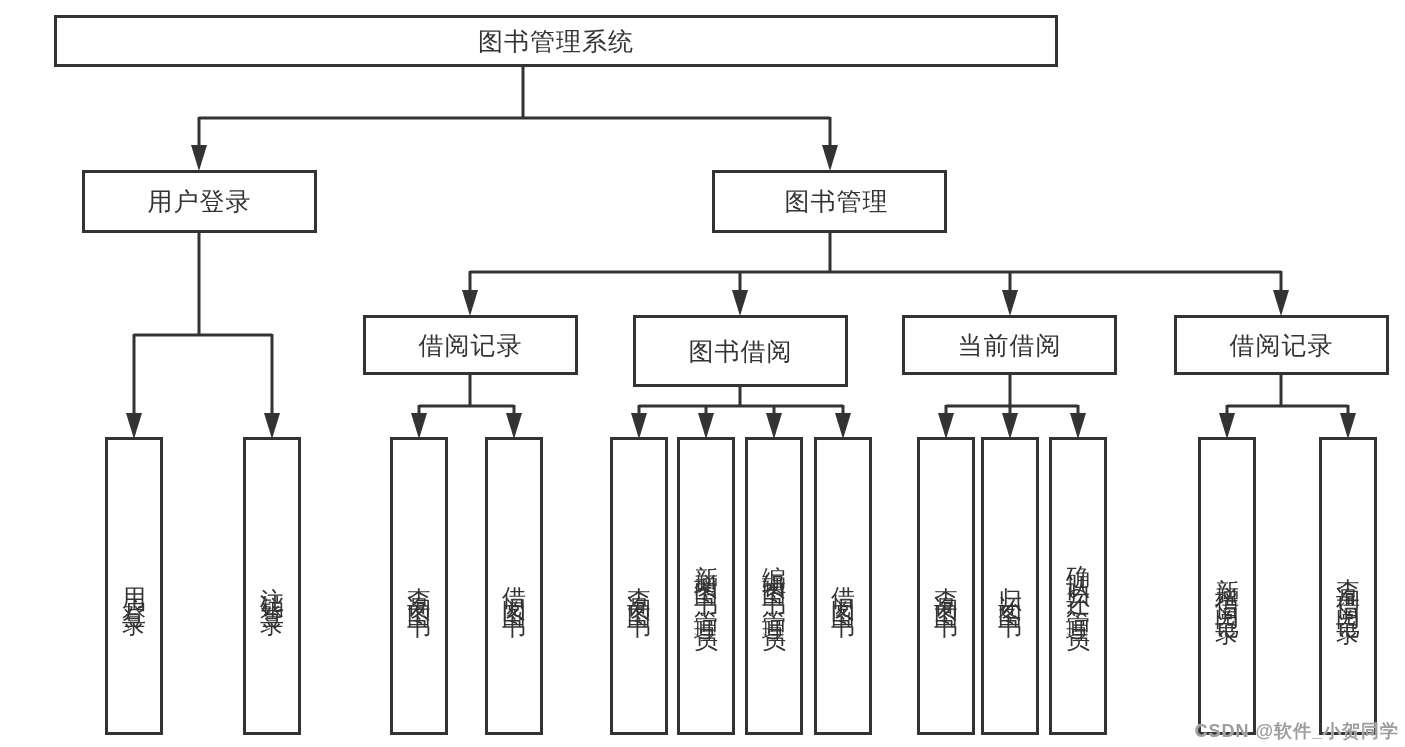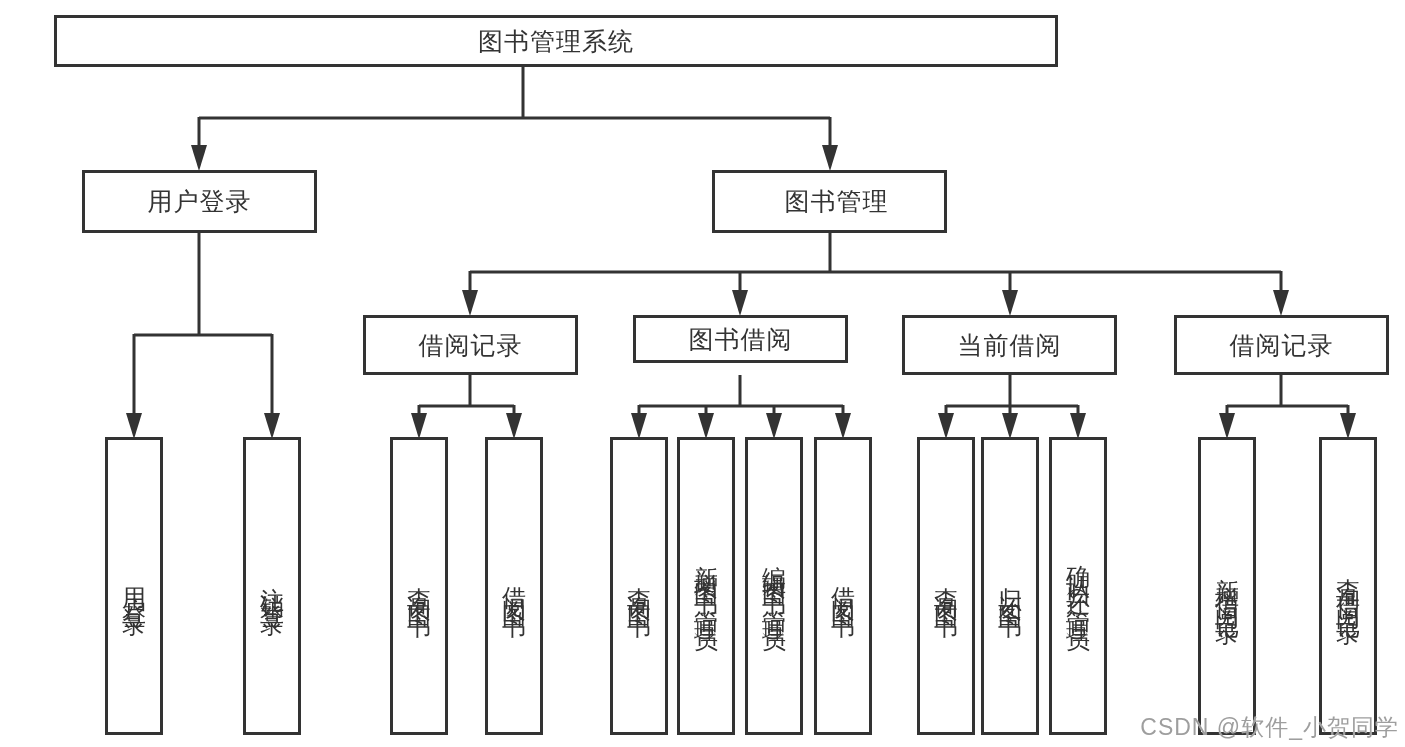--- a/index.html
+++ b/index.html
@@ -36,25 +36,26 @@
     text-orientation: mixed;
     font-size: 24px;
     letter-spacing: 9px;
     line-height: 1;
     white-space: normal;
   }
   .watermark {
     position: absolute;
     right: 6px;
     bottom: 4px;
-    font-size: 23px;
+    font-size: 18px;
     color: #9e9e9e;
     letter-spacing: 1px;
     z-index: 5;
     text-shadow: 0 0 1px #ffffff;
+    font-weight: bold;
   }
 </style>
 </head>
 <body>
 
 <div class="canvas">
 
   <svg class="connectors" viewBox="0 0 1405 747" xmlns="http://www.w3.org/2000/svg">
     <g stroke="#333333" stroke-width="3" fill="none">
 
@@ -101,21 +102,21 @@
       <polygon points="1340,413 1356,413 1348,439"></polygon>
     </g>
   </svg>
 
   <div class="node" style="left:21px; top:15px; width:1004px; height:52px;margin-left:33px;">图书管理系统</div>
 
   <div class="node" style="left:82px; top:170px; width:235px; height:63px;">用户登录</div>
   <div class="node" style="left:712px; top:170px; width:235px; height:63px;padding-left:14px;">图书管理</div>
 
   <div class="node" style="left:363px; top:315px; width:215px; height:60px;">借阅记录</div>
-  <div class="node" style="left:633px; top:315px; width:215px; height:48px;">图书借阅</div>
+  <div class="node" style="left:633px; top:315px; width:215px; height:72px;">图书借阅</div>
   <div class="node" style="left:902px; top:315px; width:215px; height:60px;">当前借阅</div>
   <div class="node" style="left:1174px; top:315px; width:215px; height:60px;">借阅记录</div>
 
   <div class="node leaf" style="left:105px; top:437px; width:58px; height:298px;">用户登录</div>
   <div class="node leaf" style="left:243px; top:437px; width:58px; height:298px;">注销登录</div>
 
   <div class="node leaf" style="left:390px; top:437px; width:58px; height:298px;">查询图书</div>
   <div class="node leaf" style="left:485px; top:437px; width:58px; height:298px;">借阅图书</div>
 
   <div class="node leaf" style="left:610px; top:437px; width:58px; height:298px;">查询图书</div>

